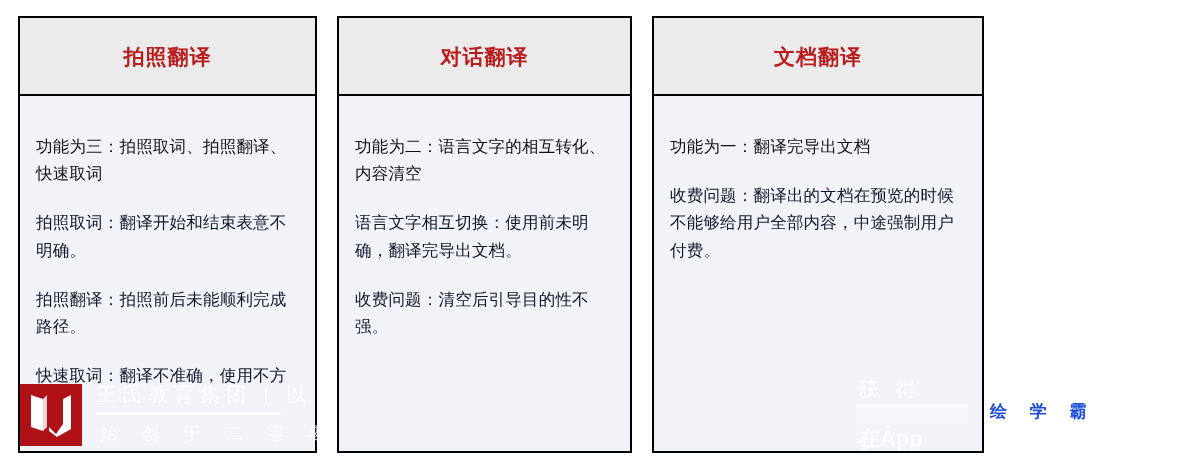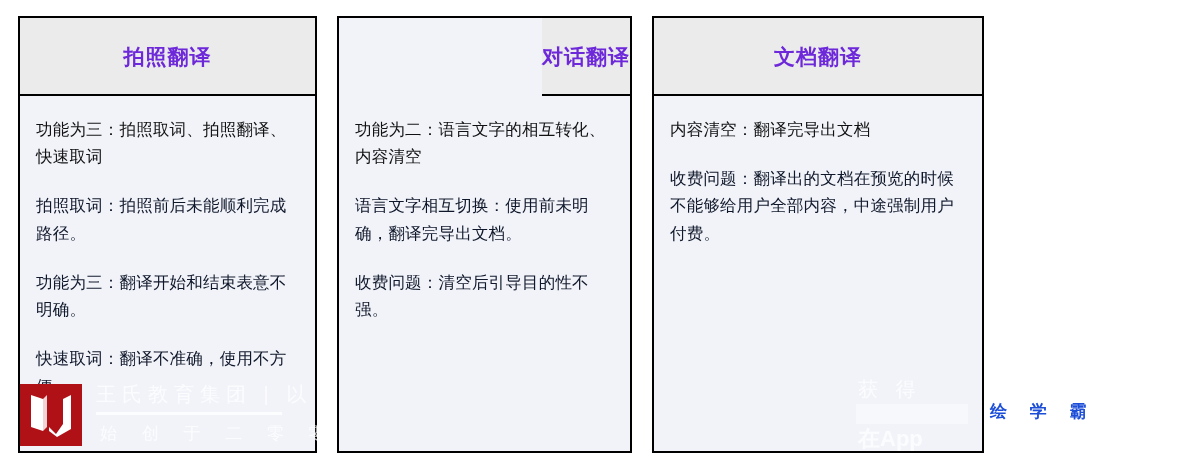--- a/index.html
+++ b/index.html
@@ -18,45 +18,46 @@
     position:absolute;
     top:16px;
     height:437px;
     box-sizing:border-box;
     border:2px solid #000000;
     background:#f1f3f9;
     display:flex;
     flex-direction:column;
   }
   #card-0{left:18px;  width:299px;}
-  #card-1{left:337px; width:295px;align-items:flex-end;}
+  #card-1{left:337px; width:295px;}
   #card-2{left:652px; width:332px;}
 
   .card-header{
     flex:0 0 auto;
     height:76px;
     background:#ebebeb;
     border-bottom:2px solid #000000;
     display:flex;
     align-items:center;
     justify-content:center;
   }
   .card-title{
     font-size:21px;
     font-weight:bold;
-    color:#6d28d9;
+    color:#b91c1c;
     letter-spacing:1px;
     line-height:1;
   }
 
   .card-body{
     flex:1 1 auto;
     padding:20px 16px 10px 16px;
     box-sizing:border-box;
     overflow:hidden;
+    margin-top:17px;
   }
   .para{
     font-size:16.5px;
     line-height:1.65;
     margin:0 0 22px 0;
     letter-spacing:0.2px;
     word-break:break-all;
   }
   .para.intro{color:#111111;}
   .para.issue{color:#0f172a;}
@@ -117,43 +118,43 @@
 <body>
 
 <div id="stage">
 
   <div class="card" id="card-0">
     <div class="card-header">
       <div class="card-title">拍照翻译</div>
     </div>
     <div class="card-body">
       <p class="para intro">功能为三：拍照取词、拍照翻译、快速取词</p>
-      <p class="para issue">拍照取词：拍照前后未能顺利完成路径。</p>
-      <p class="para issue">功能为三：翻译开始和结束表意不明确。</p>
+      <p class="para issue">拍照取词：翻译开始和结束表意不明确。</p>
+      <p class="para issue">拍照翻译：拍照前后未能顺利完成路径。</p>
       <p class="para issue">快速取词：翻译不准确，使用不方便</p>
     </div>
   </div>
 
   <div class="card" id="card-1">
     <div class="card-header">
       <div class="card-title">对话翻译</div>
     </div>
     <div class="card-body">
       <p class="para intro">功能为二：语言文字的相互转化、内容清空</p>
       <p class="para issue">语言文字相互切换：使用前未明确，翻译完导出文档。</p>
       <p class="para issue">收费问题：清空后引导目的性不强。</p>
     </div>
   </div>
 
   <div class="card" id="card-2">
     <div class="card-header">
       <div class="card-title">文档翻译</div>
     </div>
     <div class="card-body">
-      <p class="para intro">内容清空：翻译完导出文档</p>
+      <p class="para intro">功能为一：翻译完导出文档</p>
       <p class="para issue">收费问题：翻译出的文档在预览的时候不能够给用户全部内容，中途强制用户付费。</p>
     </div>
   </div>
 
   <div id="wm-group-left">
     <div class="wm wm-faint" id="wm-line-1">王氏教育集团 | 以</div>
     <div id="wm-rule"></div>
     <div class="wm wm-faint small" id="wm-line-2">始 创 于 二 零 零</div>
   </div>
 

